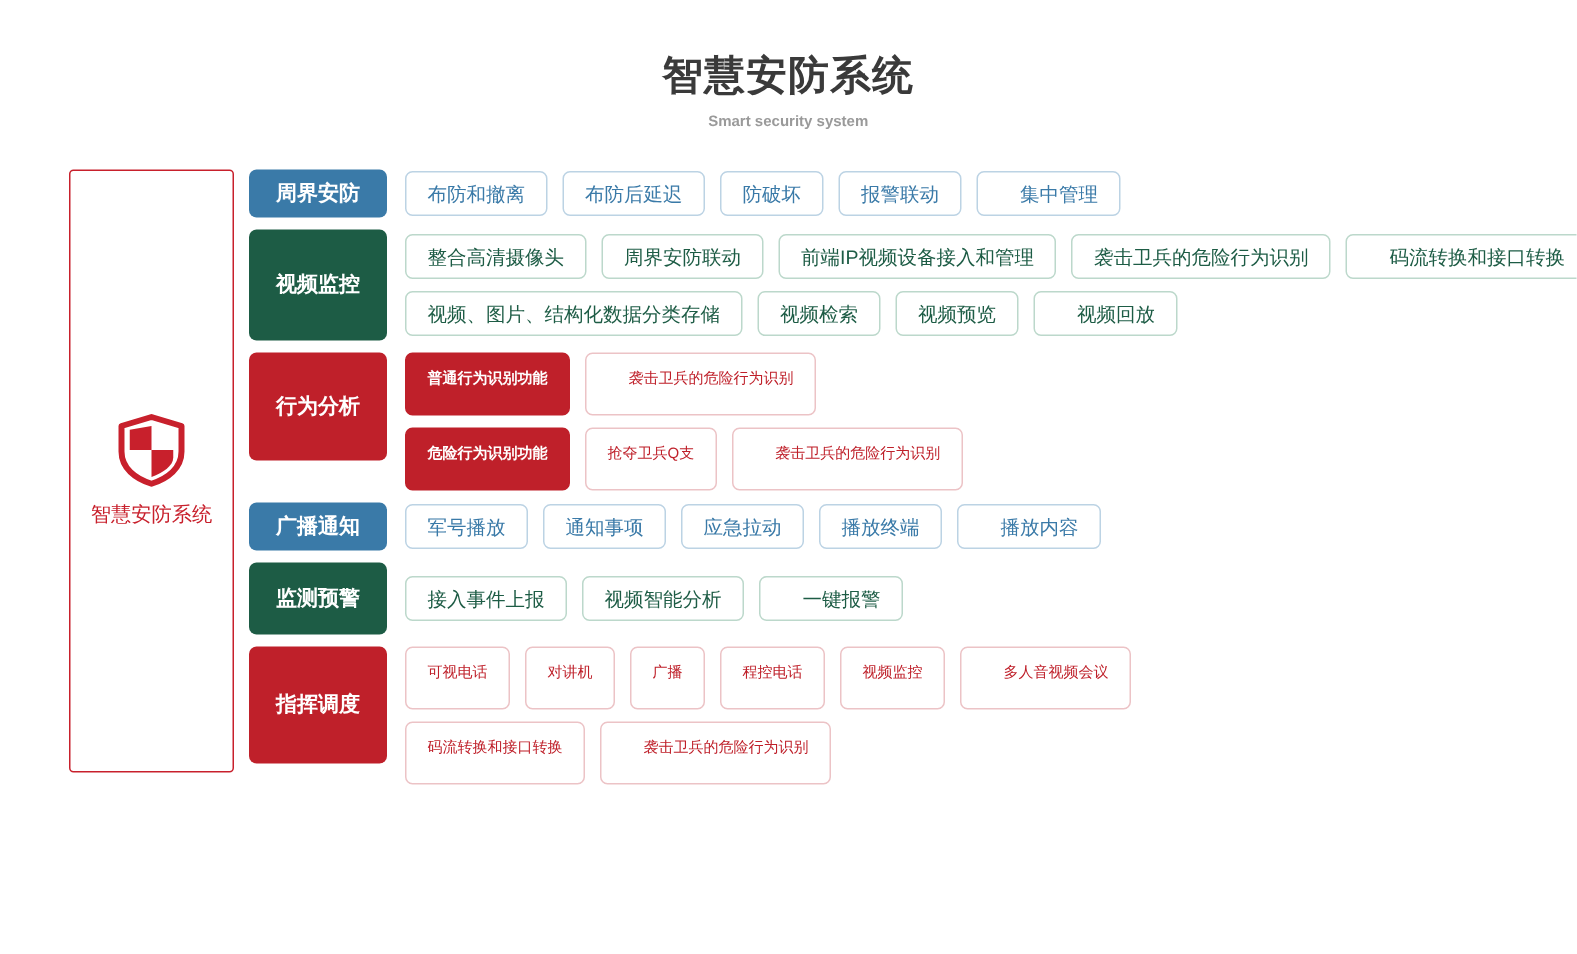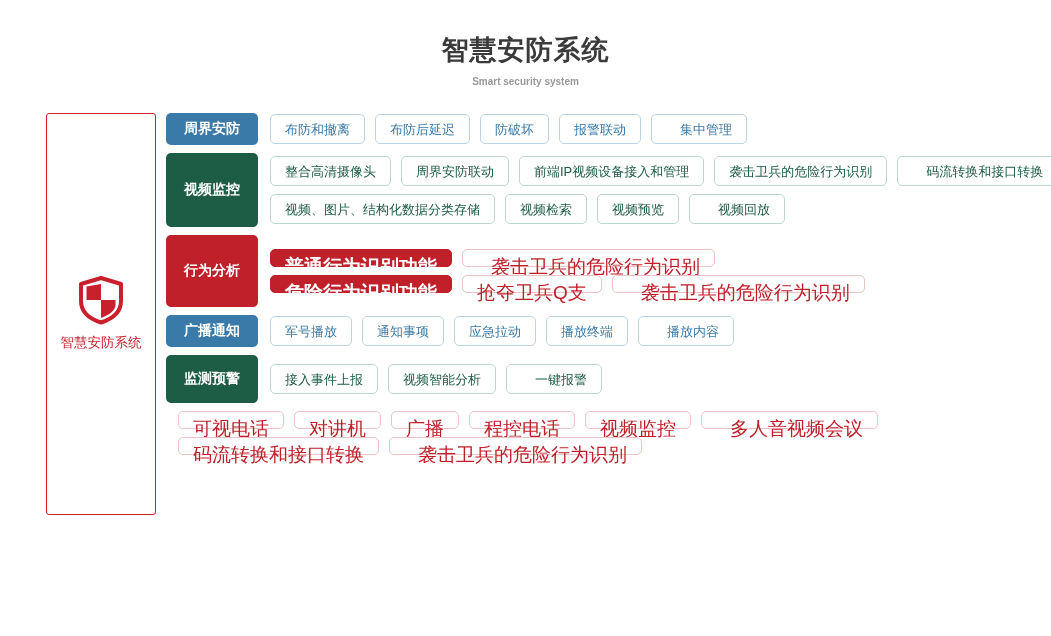--- a/index.html
+++ b/index.html
@@ -139,23 +139,23 @@
     border: 1px solid #ecc3c6;
     color: #bf202a;
   }
   .chip.red-fill {
     border: 1px solid #bf202a;
     background: #bf202a;
     color: #ffffff;
     font-weight: bold;
   }
   .chip.tall {
-    height: 18px;
+    height: 42px;
     line-height: 34px;
-    font-size: 19px;
+    font-size: 10px;
   }
 
   
   .h1 { height: 32px; }
   .h2 { height: 74px; }
   .h3 { height: 72px; }
   .h4 { height: 32px; }
   .h5 { height: 48px; }
   .h6 { height: 78px; }
 </style>
@@ -247,20 +247,21 @@
       <div class="cat-items">
         <div class="item-line">
           <div class="chip green">接入事件上报</div>
           <div class="chip green">视频智能分析</div>
           <div class="chip green">一键报警</div>
         </div>
       </div>
     </div>
 
     <div class="cat-row">
+      <div class="cat-label red h6">指挥调度</div>
       <div class="cat-items">
         <div class="item-line">
           <div class="chip red tall">可视电话</div>
           <div class="chip red tall">对讲机</div>
           <div class="chip red tall">广播</div>
           <div class="chip red tall">程控电话</div>
           <div class="chip red tall">视频监控</div>
           <div class="chip red tall">多人音视频会议</div>
         </div>
         <div class="item-line">

